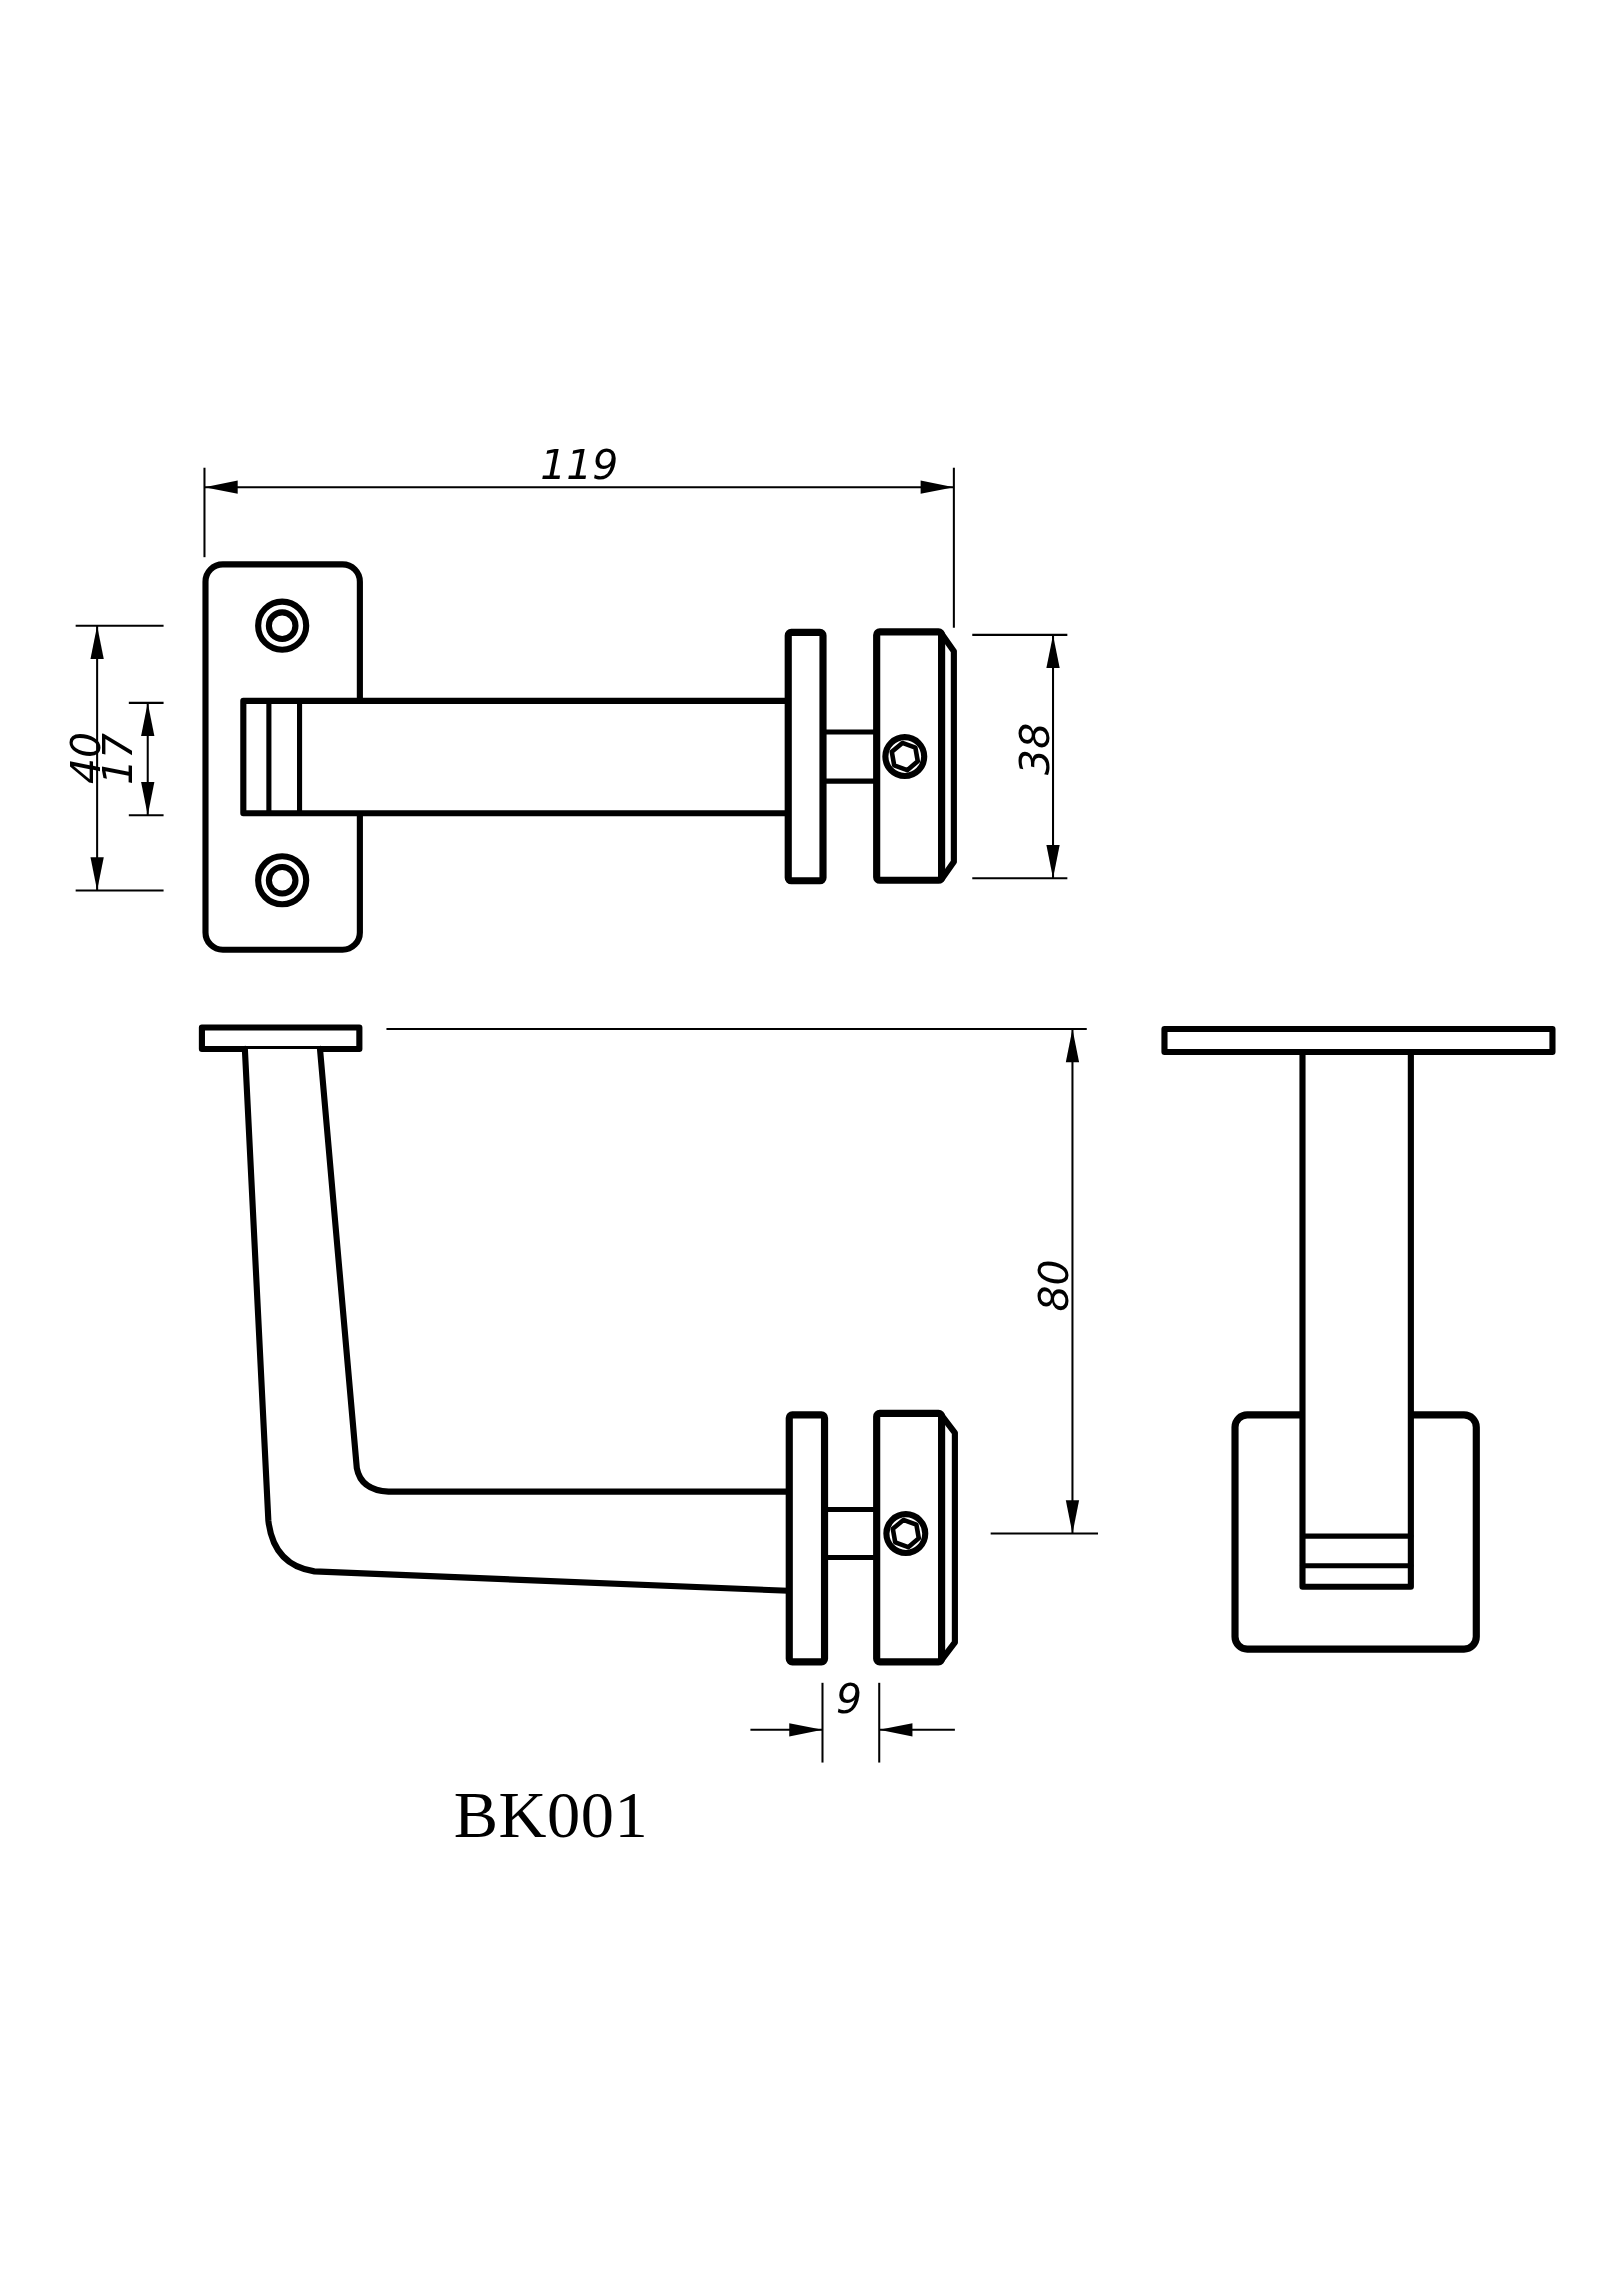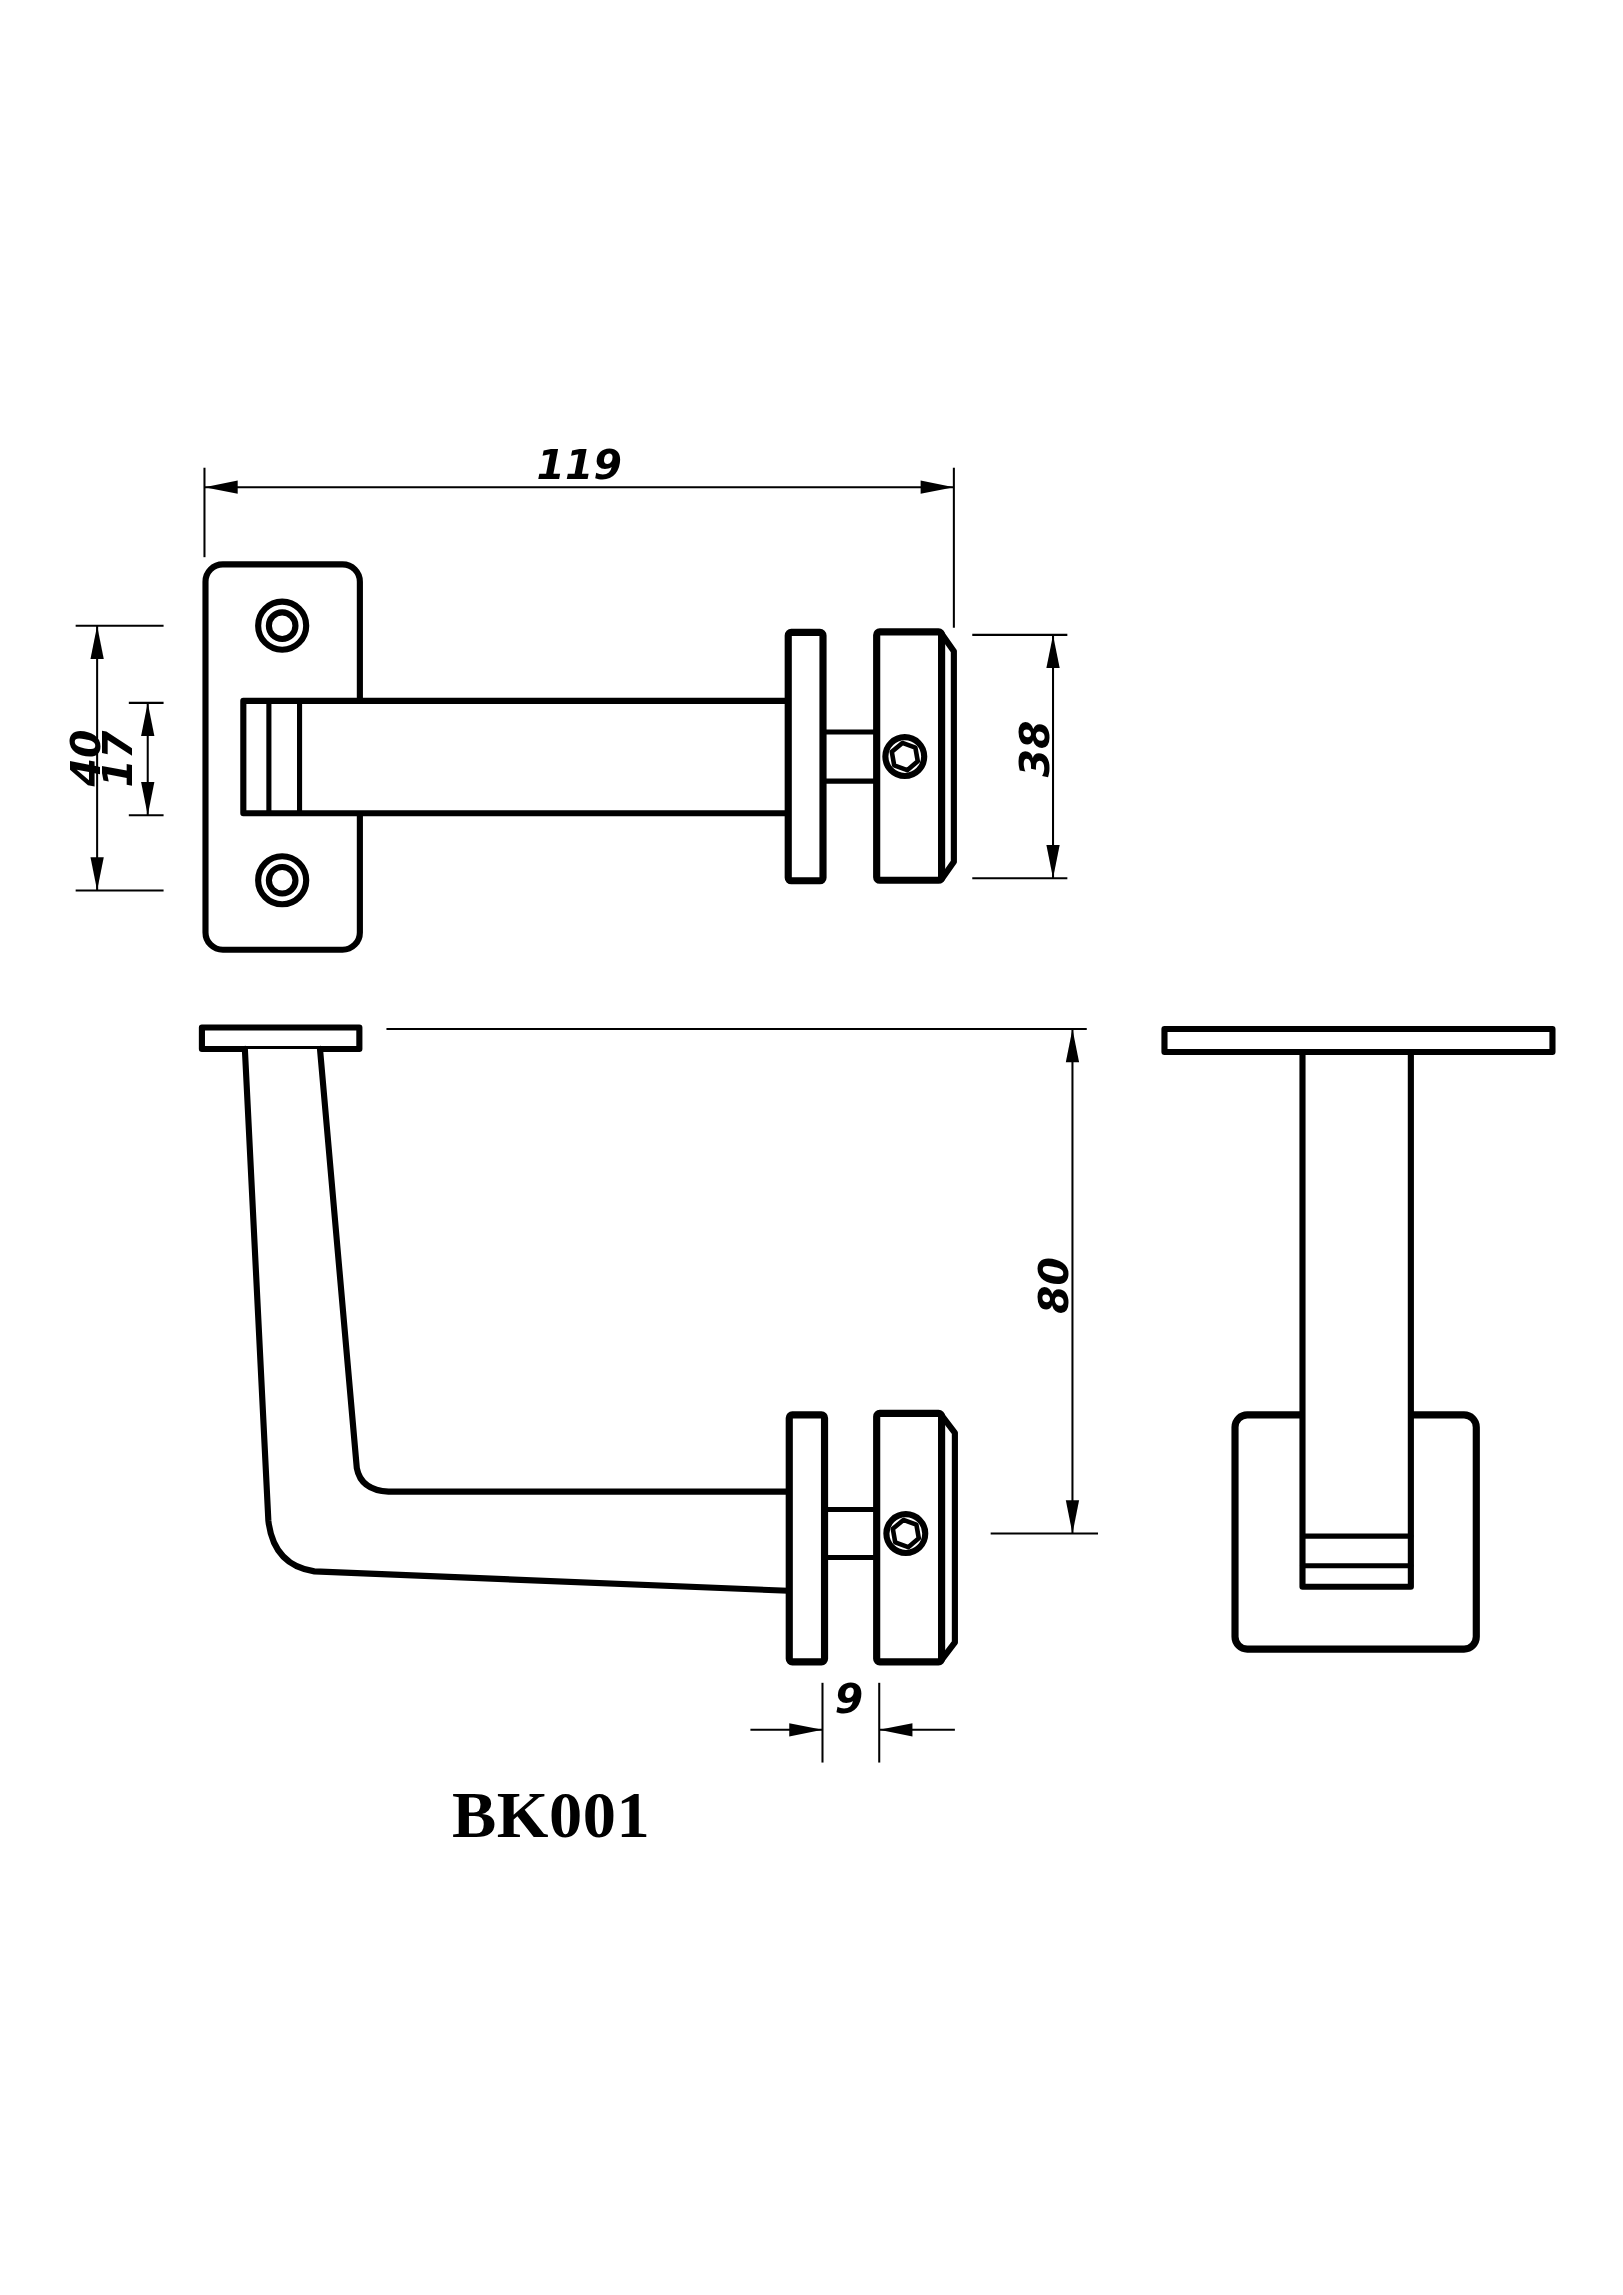--- a/index.html
+++ b/index.html
@@ -1,16 +1,16 @@
 <!DOCTYPE html>
 <html style="font-size:8.2px"><head>
 <meta charset="utf-8">
 <style>
   html,body{margin:0;padding:0;background:#ffffff;}
-  .sheet{width:100vw;aspect-ratio:3175/4490;background:#ffffff;font-weight:bold;}
+  .sheet{width:100vw;aspect-ratio:3175/4490;background:#ffffff;}
   svg{display:block;width:100%;height:100%;}
   .obj{stroke:#000000;stroke-width:12;fill:none;stroke-linejoin:round;stroke-linecap:round;}
   .objf{stroke:#000000;stroke-width:12;fill:#ffffff;stroke-linejoin:round;}
   .plate{stroke:#000000;stroke-width:14;fill:#ffffff;stroke-linejoin:round;}
   .thin{stroke:#000000;stroke-width:10;fill:none;stroke-linecap:round;}
   .fillonly{fill:#ffffff;stroke:none;}
   .dim{stroke:#000000;stroke-width:4;fill:none;stroke-linecap:butt;}
   .arr{fill:#000000;stroke:none;}
   .dim-text{font-family:"DejaVu Sans",sans-serif;font-style:italic;font-size:80px;fill:#000000;}
   .part-no{font-family:"Liberation Serif",serif;font-size:130px;fill:#000000;letter-spacing:1px;}

